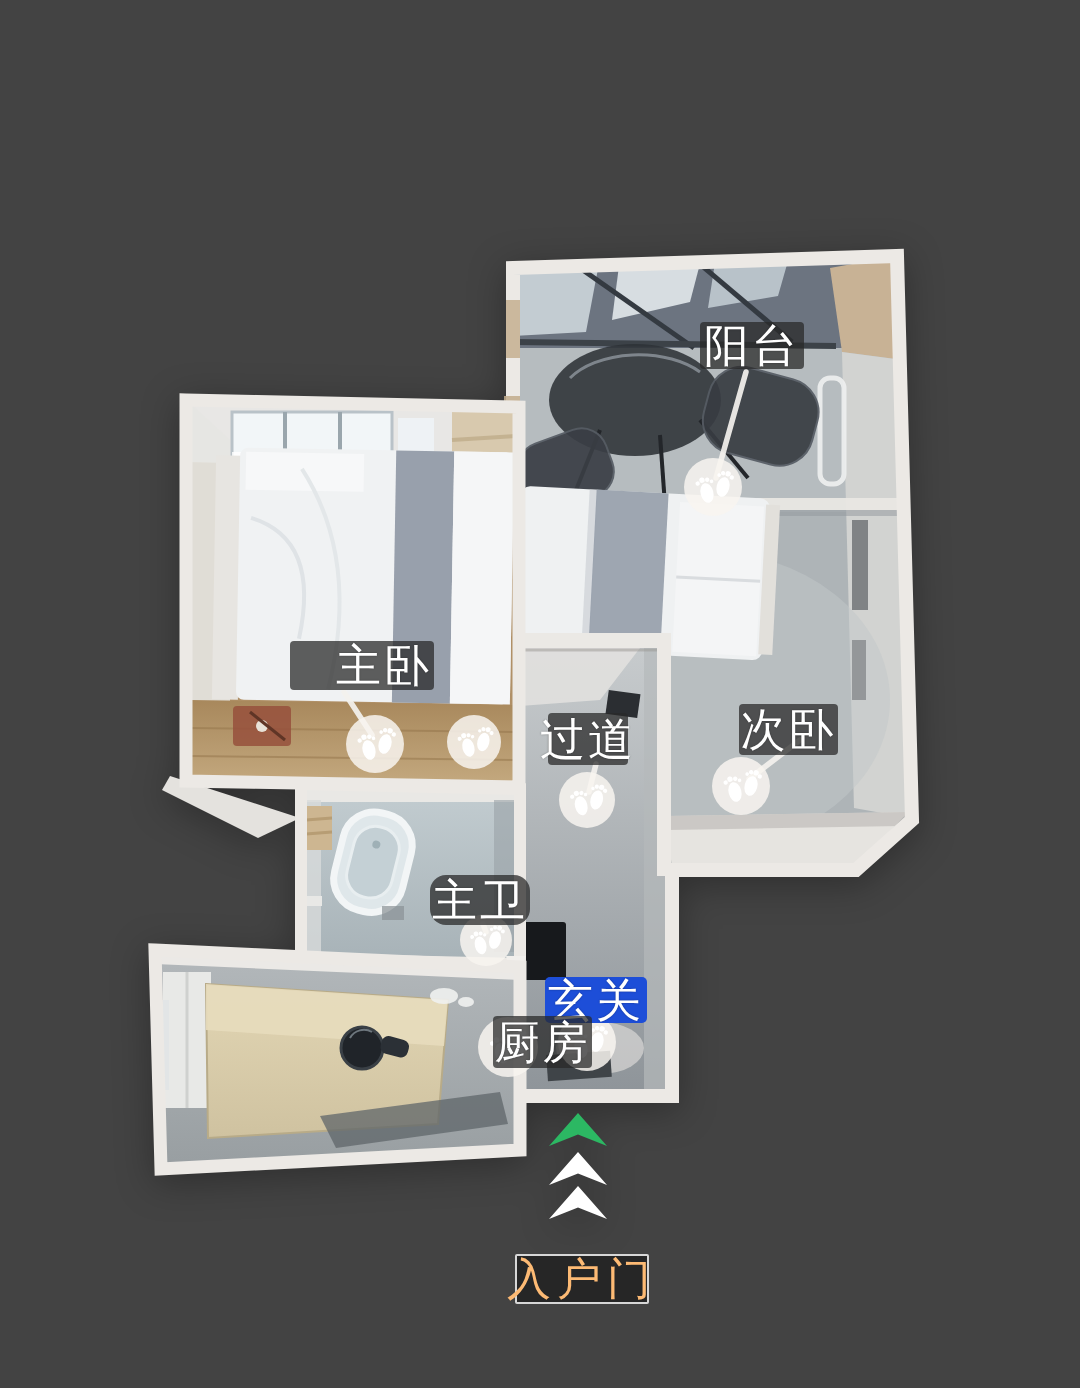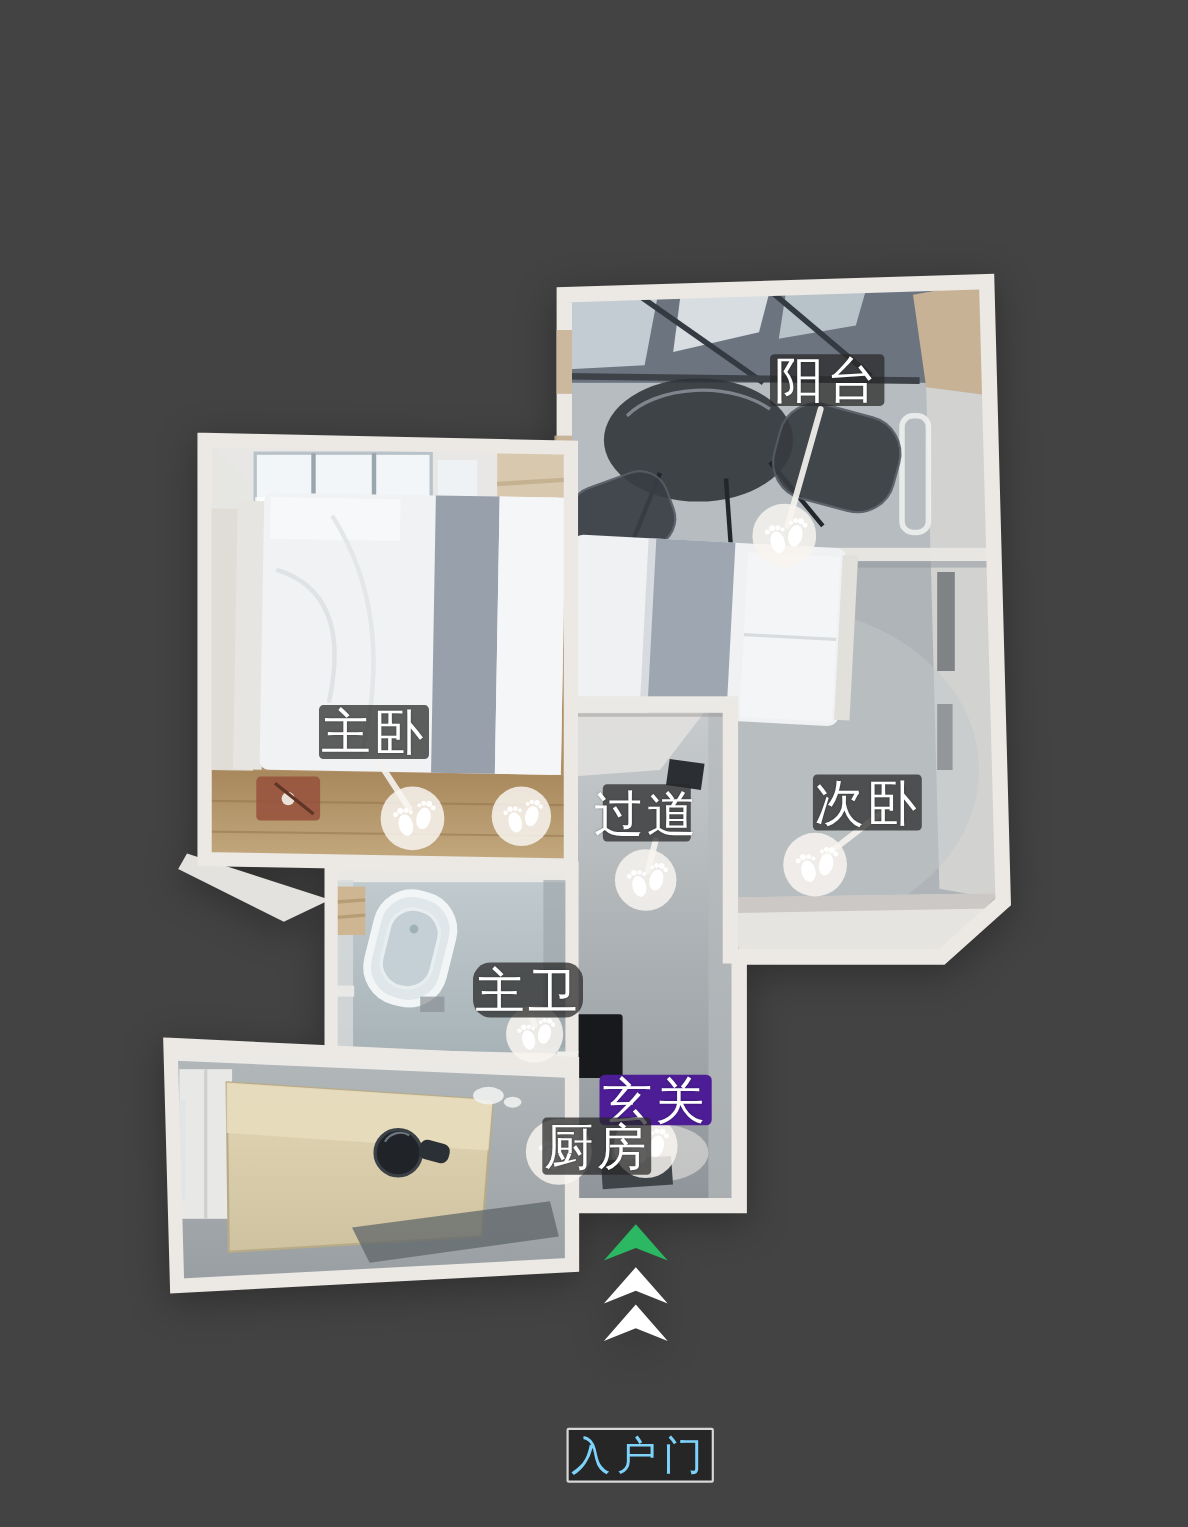--- a/index.html
+++ b/index.html
@@ -16,33 +16,33 @@
     display:flex;align-items:center;justify-content:center;
     background:rgba(41,41,41,.74);
     color:#fff;
     font-size:45px;line-height:1;letter-spacing:3px;
     border-radius:4px;
     white-space:nowrap;
     text-shadow:0 0 2px rgba(0,0,0,.35);
     cursor:pointer;
   }
   .lbl-balcony{left:700px;top:322px;width:104px;height:47px;}
-  .lbl-master-bedroom{left:290px;top:641px;width:100px;height:49px;}
+  .lbl-master-bedroom{left:290px;top:641px;width:100px;height:49px;padding-left:44px;}
   .lbl-second-bedroom{left:739px;top:704px;width:99px;height:51px;}
   .lbl-hallway{left:548px;top:713px;width:80px;height:52px;}
   .lbl-master-bathroom{left:430px;top:875px;width:100px;height:50px;border-radius:16px;}
-  .lbl-entryway{left:545px;top:977px;width:102px;height:46px;background:#4c1d95;border-radius:5px;}
+  .lbl-entryway{left:545px;top:977px;width:102px;height:46px;background:#1d4ed8;border-radius:5px;}
   .lbl-kitchen{left:448px;top:1016px;width:99px;height:52px;margin-left:45px;}
   .entrance-label{
     position:absolute;left:515px;top:1254px;width:130px;height:46px;
     display:flex;align-items:center;justify-content:center;
     background:rgba(32,32,32,.82);
     border:2px solid rgba(235,235,235,.9);
     border-radius:2px;
-    color:#7dd3fc;font-size:36px;line-height:1;letter-spacing:6px;white-space:nowrap;margin-top:44px;
+    color:#fdba74;font-size:44px;line-height:1;letter-spacing:6px;white-space:nowrap;
   }
 </style>
 </head>
 <body>
 
 <div class="stage">
 
 <svg class="plan-svg" width="1080" height="1388" viewBox="0 0 1080 1388">
   <defs>
     <clipPath id="clipRight">

